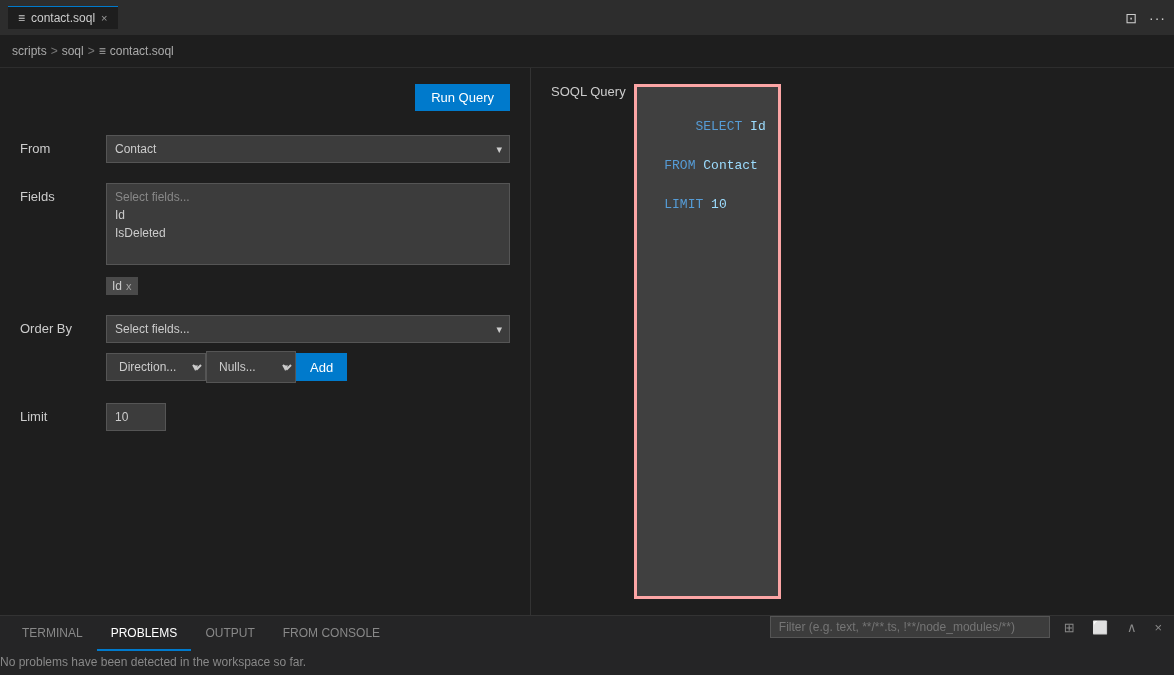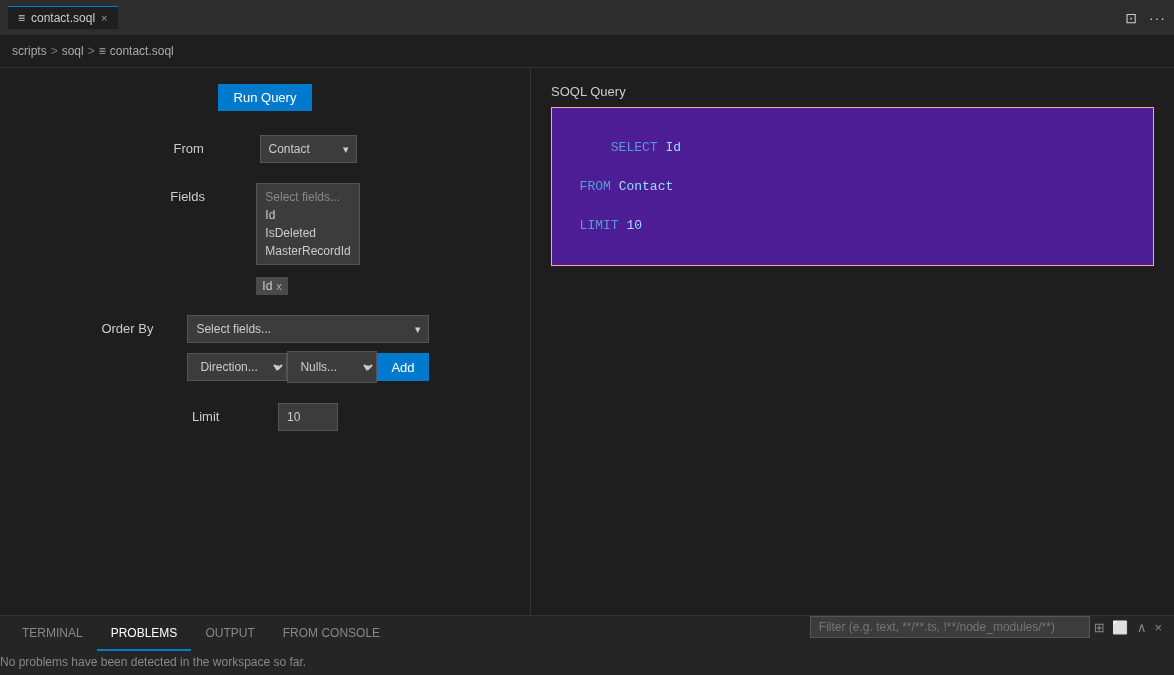--- a/index.html
+++ b/index.html
@@ -79,21 +79,20 @@
 
     
     #query-builder {
       width: 530px;
       flex-shrink: 0;
       padding: 16px 20px;
       display: flex;
       flex-direction: column;
       gap: 20px;
       overflow-y: auto;
-      align-items: center;
     }
 
     
     #run-query-area {
       display: flex;
       justify-content: flex-end;
       margin-bottom: 4px;
     }
 
     .run-query-btn {
@@ -231,30 +230,30 @@
     .limit-input {
       width: 60px;
       height: 28px;
     }
 
     
     #soql-panel {
       flex: 1;
       padding: 16px 20px;
       display: flex;
-      flex-direction: column;
+      flex-direction: row;
       gap: 8px;
     }
     #soql-label {
       font-size: 13px;
       color: #cccccc;
     }
     #soql-query-box {
-      background: #4c1d95;
-      border: 1px solid #fca5a5;
+      background: #404040;
+      border: 3px solid #fca5a5;
       padding: 10px 12px;
       font-family: 'Courier New', Consolas, monospace;
       font-size: 13px;
       color: #cccccc;
       line-height: 1.5;
       min-height: 100px;
       white-space: pre;
     }
     .soql-keyword { color: #569cd6; }
     .soql-value { color: #9cdcfe; }
@@ -374,21 +373,20 @@
     </div>
 
     <div class="form-row">
       <div class="form-label">Fields</div>
       <div class="form-controls">
         <div class="fields-container">
           <div class="fields-list">
             <div class="fields-item placeholder">Select fields...</div>
             <div class="fields-item">Id</div>
             <div class="fields-item">IsDeleted</div>
-            <div class="fields-item">MasterRecordId</div>
           </div>
         </div>
 
         <div class="selected-tags">
           <div class="tag">
             <span>Id</span>
             <span class="tag-remove">x</span>
           </div>
         </div>
       </div>
@@ -444,21 +442,21 @@
 
 </div>
 
 <div id="bottom-panel">
   <div id="bottom-tabs">
     <div class="bottom-tab">TERMINAL</div>
     <div class="bottom-tab active">PROBLEMS</div>
     <div class="bottom-tab">OUTPUT</div>
     <div class="bottom-tab">FROM CONSOLE</div>
     <div style="flex:1;"></div>
-    <div id="bottom-filter-row" style="background:transparent; border:none; padding:0; height:auto; flex-direction:row; display:flex; align-items:center; gap:0;">
+    <div id="bottom-filter-row" style="background:transparent; border:none; padding:0; height:auto; flex-direction:row; display:flex; align-items:center; gap:10px;">
       <input type="text" id="filter-input" style="width: 280px; background: rgb(60, 60, 60); border: 1px solid rgb(85, 85, 85); color: rgb(204, 204, 204); height: 22px; padding: 0px 8px; font-size: 12px; outline: none;" placeholder="Filter (e.g. text, **/**.ts, !**/node_modules/**)">
       <span class="bottom-icon-btn">⊞</span>
       <span class="bottom-icon-btn">⬜</span>
       <span class="bottom-icon-btn">∧</span>
       <span class="bottom-icon-btn">×</span>
     </div>
   </div>
   <div id="bottom-status">No problems have been detected in the workspace so far.</div>
 </div>
 

